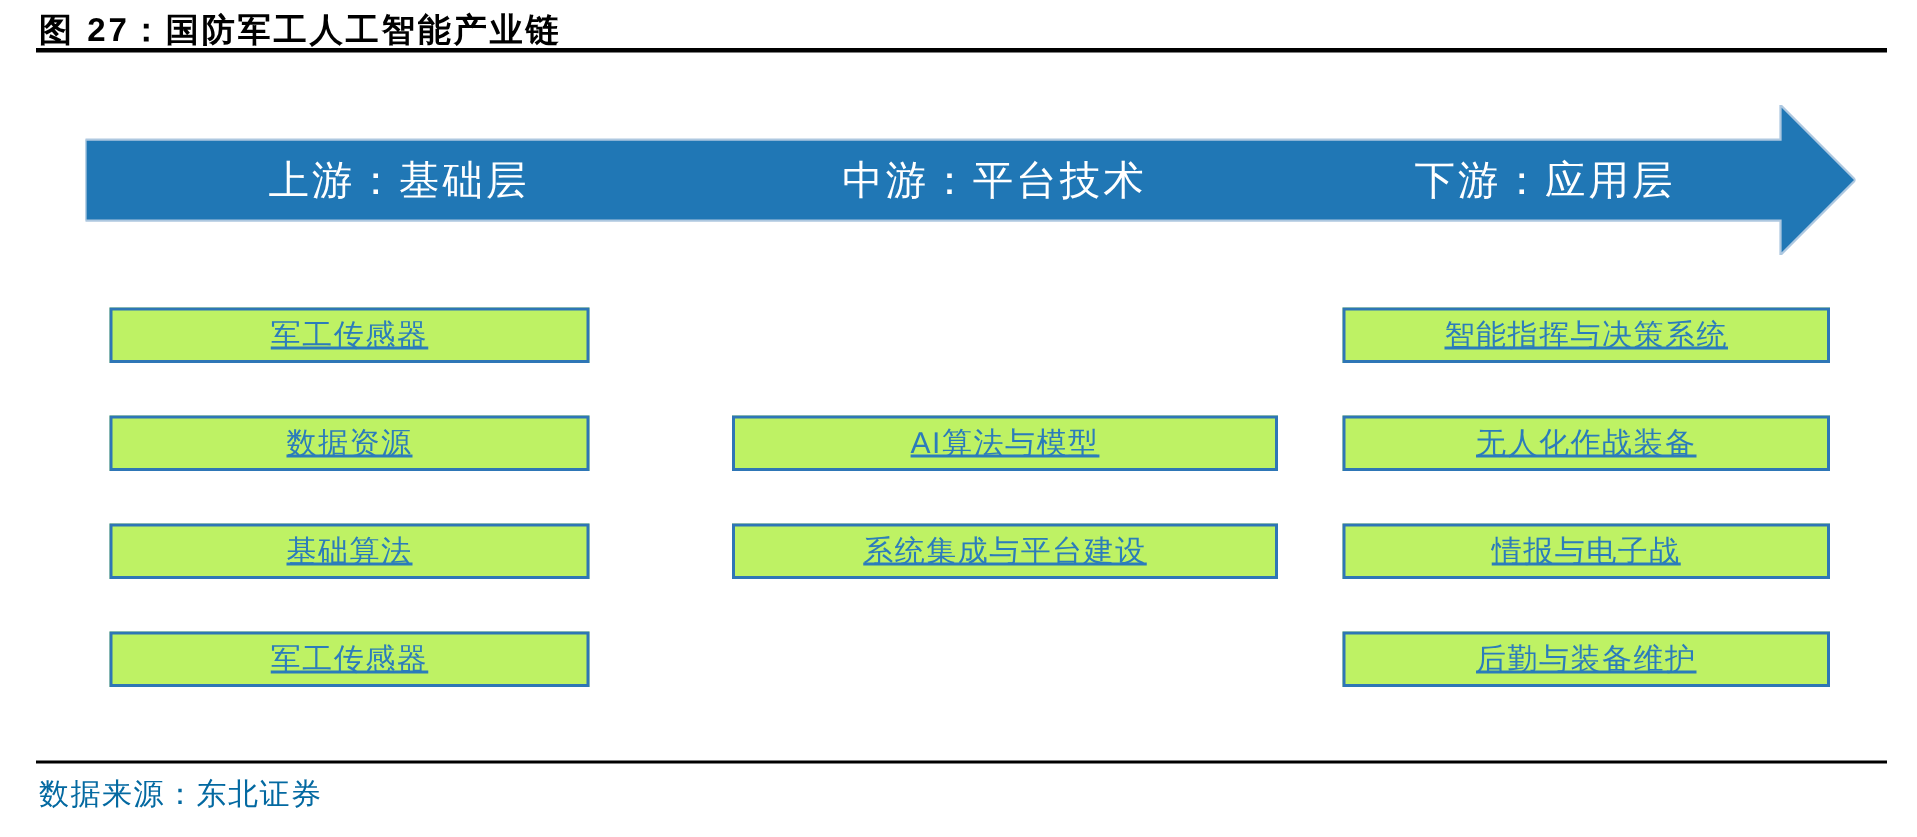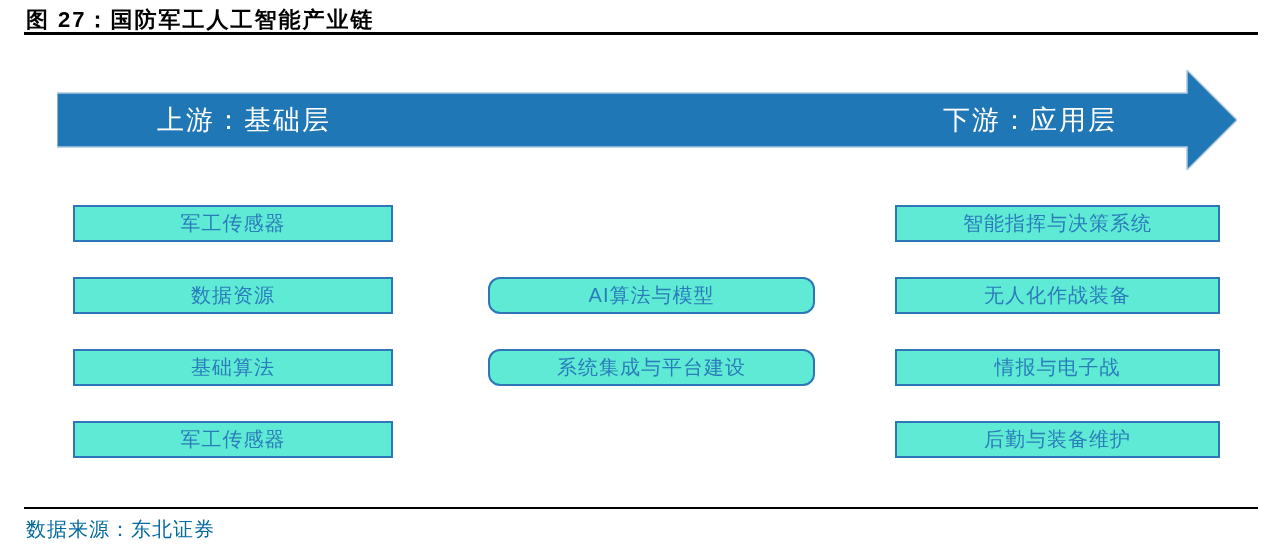--- a/index.html
+++ b/index.html
@@ -41,39 +41,40 @@
     position: absolute;
     top: 93px;
     height: 55px;
     line-height: 55px;
     transform: translateX(-50%);
     color: #ffffff;
     font-size: 27px;
     letter-spacing: 2px;
     white-space: nowrap;
   }
-  .seg1 { left: 244px; }
+  .seg1 { left: 266px; }
   .seg2 { left: 663px; }
   .seg3 { left: 1030px; }
   .box {
     position: absolute;
     box-sizing: border-box;
     height: 37px;
-    background: #5eead4;
+    background: #bef264;
     border: 2px solid #2E76B6;
     color: #2B7CBB;
     font-size: 20px;
     letter-spacing: 1px;
     display: flex;
     align-items: center;
     justify-content: center;
     white-space: nowrap;
+    text-decoration: underline;
   }
   .c1 { left: 73px;  width: 320px; }
-  .c2 { left: 488px; width: 327px; border-radius: 12px; }
+  .c2 { left: 488px; width: 364px; }
   .c3 { left: 895px; width: 325px; }
   .r1 { top: 205px; }
   .r2 { top: 277px; }
   .r3 { top: 349px; }
   .r4 { top: 421px; }
   .source {
     position: absolute;
     left: 26px;
     top: 516px;
     font-family: "Liberation Serif", serif;
@@ -89,20 +90,21 @@
 <div class="stage">
 
   <div class="title">图 27：国防军工人工智能产业链</div>
   <div class="rule rule-top"></div>
 
   <svg class="arrow-svg" viewBox="0 0 1180 100" preserveAspectRatio="none">
     <polygon points="0,23 1130,23 1130,0 1180,50 1130,100 1130,77 0,77" stroke="#AEC8E0" stroke-width="1.5" fill="#2077B5"></polygon>
   </svg>
 
   <div class="seg-label seg1">上游：基础层</div>
+  <div class="seg-label seg2">中游：平台技术</div>
   <div class="seg-label seg3">下游：应用层</div>
 
   <div class="box c1 r1">军工传感器</div>
   <div class="box c1 r2">数据资源</div>
   <div class="box c1 r3">基础算法</div>
   <div class="box c1 r4">军工传感器</div>
 
   <div class="box c2 r2">AI算法与模型</div>
   <div class="box c2 r3">系统集成与平台建设</div>
 

